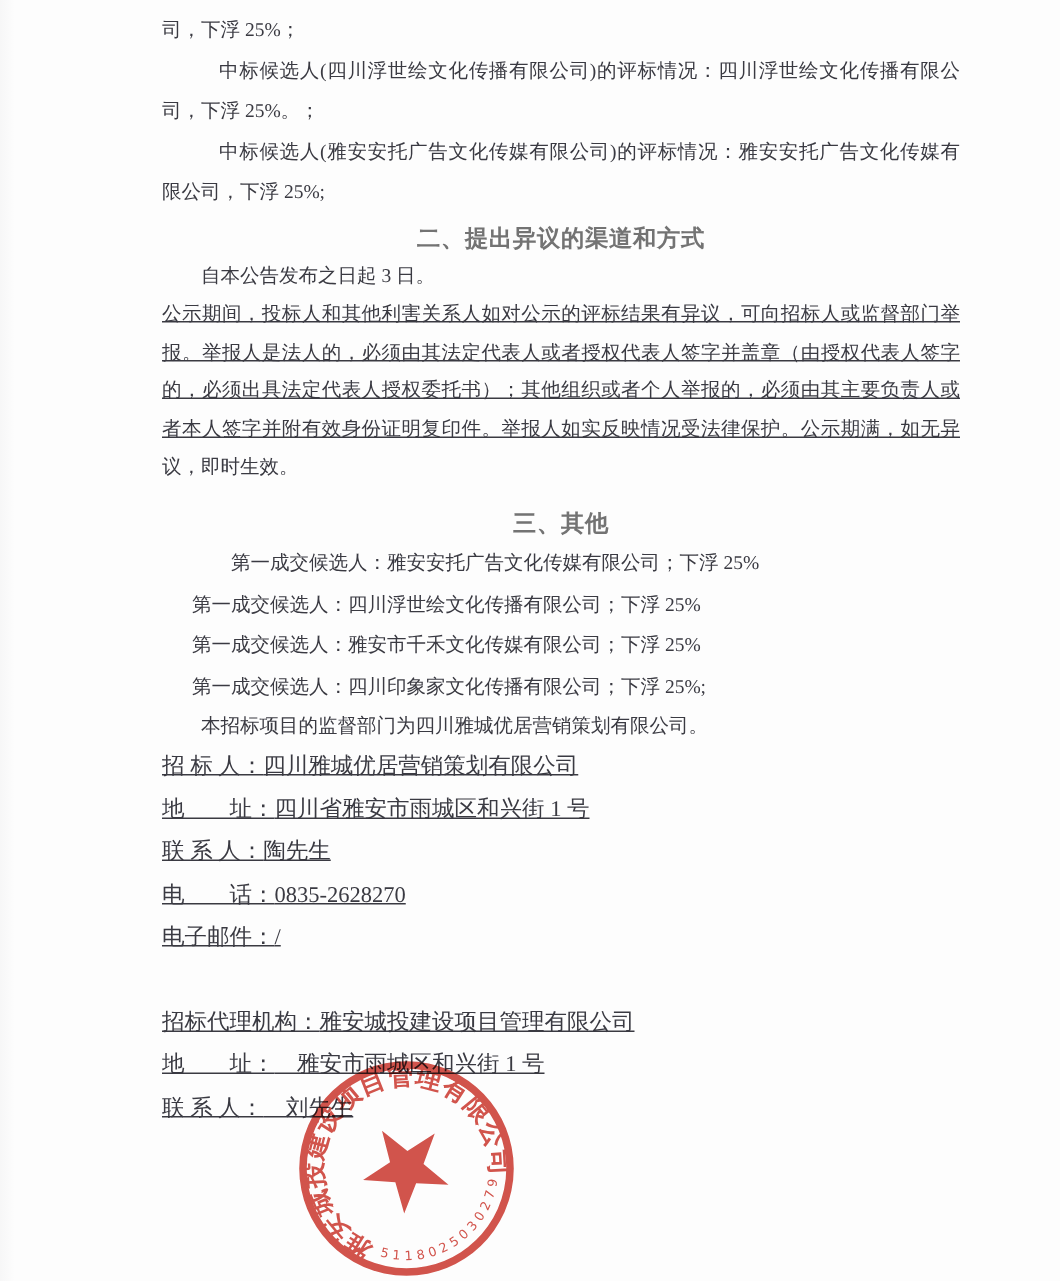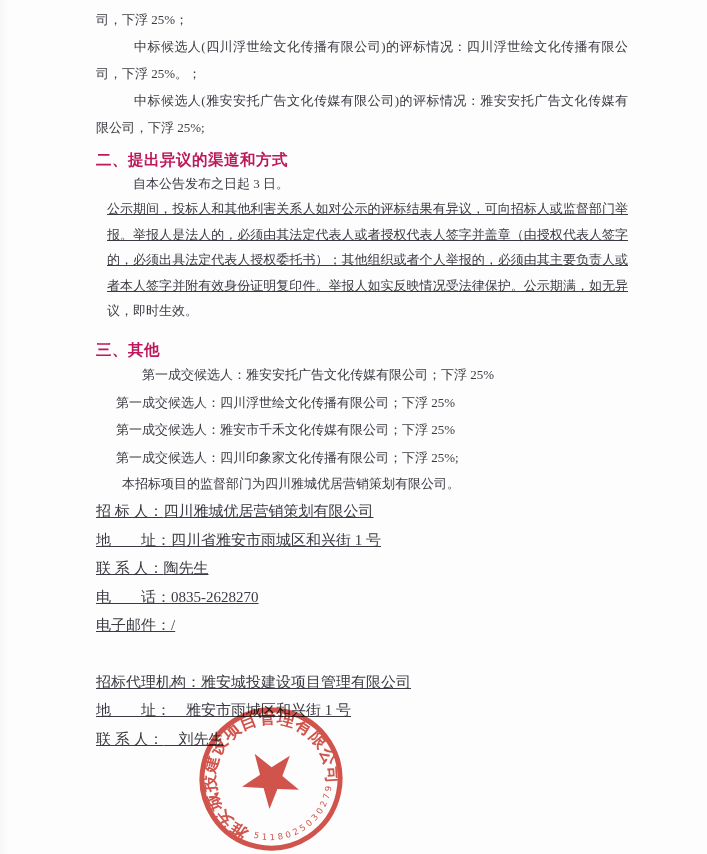--- a/index.html
+++ b/index.html
@@ -8,31 +8,31 @@
     position:relative; width:707px; height:854px;
     background:#fdfdfd; overflow:hidden;
     font-family:"Liberation Serif","DejaVu Serif",serif;
     color:#3a3a42;
   }
   .edge-shade {
     position:absolute; left:0; top:0; width:10px; height:854px;
     background:linear-gradient(to right, rgba(150,150,155,0.06), rgba(150,150,155,0));
     pointer-events:none;
   }
-  .doc { position:absolute; left:96px; top:6px; width:532px; }
+  .doc { position:absolute; left:108px; top:6px; width:532px; }
   .line { font-size:13px; line-height:27px; }
   .t-indent { padding-left:26px; }
   .t-fill { text-align:justify; text-align-last:justify;text-decoration:underline; }
   .t-indent-fill { padding-left:38px; text-align:justify; text-align-last:justify; }
-  .hd { font-size:15.5px; font-weight:bold; color:#be185d; line-height:22px; letter-spacing:0.5px; }
+  .hd { font-size:15.5px; font-weight:bold; color:#737373; line-height:22px; letter-spacing:0.5px;text-align:center; }
   .hd-2 { margin-top:8px; }
   .hd-3 { margin-top:16px; }
   .hd-4 { margin-top:37px; }
   .hd-5 { margin-top:0; }
-  .sec-objection .line { line-height:25.4px;margin-left:11px; }
+  .sec-objection .line { line-height:25.4px; }
   .sec-other .line { line-height:27.5px;margin-left:20px; }
   .sec-supervisor .line { line-height:26px; }
   .entries .entry { font-size:15px; line-height:28.5px; white-space:pre-wrap;text-decoration:underline; }
   .agent-block { margin-top:28px; }
   .seal {
     position:absolute; left:195px; top:703px; width:152px; height:152px;
     mix-blend-mode:multiply; opacity:0.9; filter:blur(0.3px);
     pointer-events:none;
   }
   .seal text { font-family:"Liberation Serif","DejaVu Serif",serif; }

